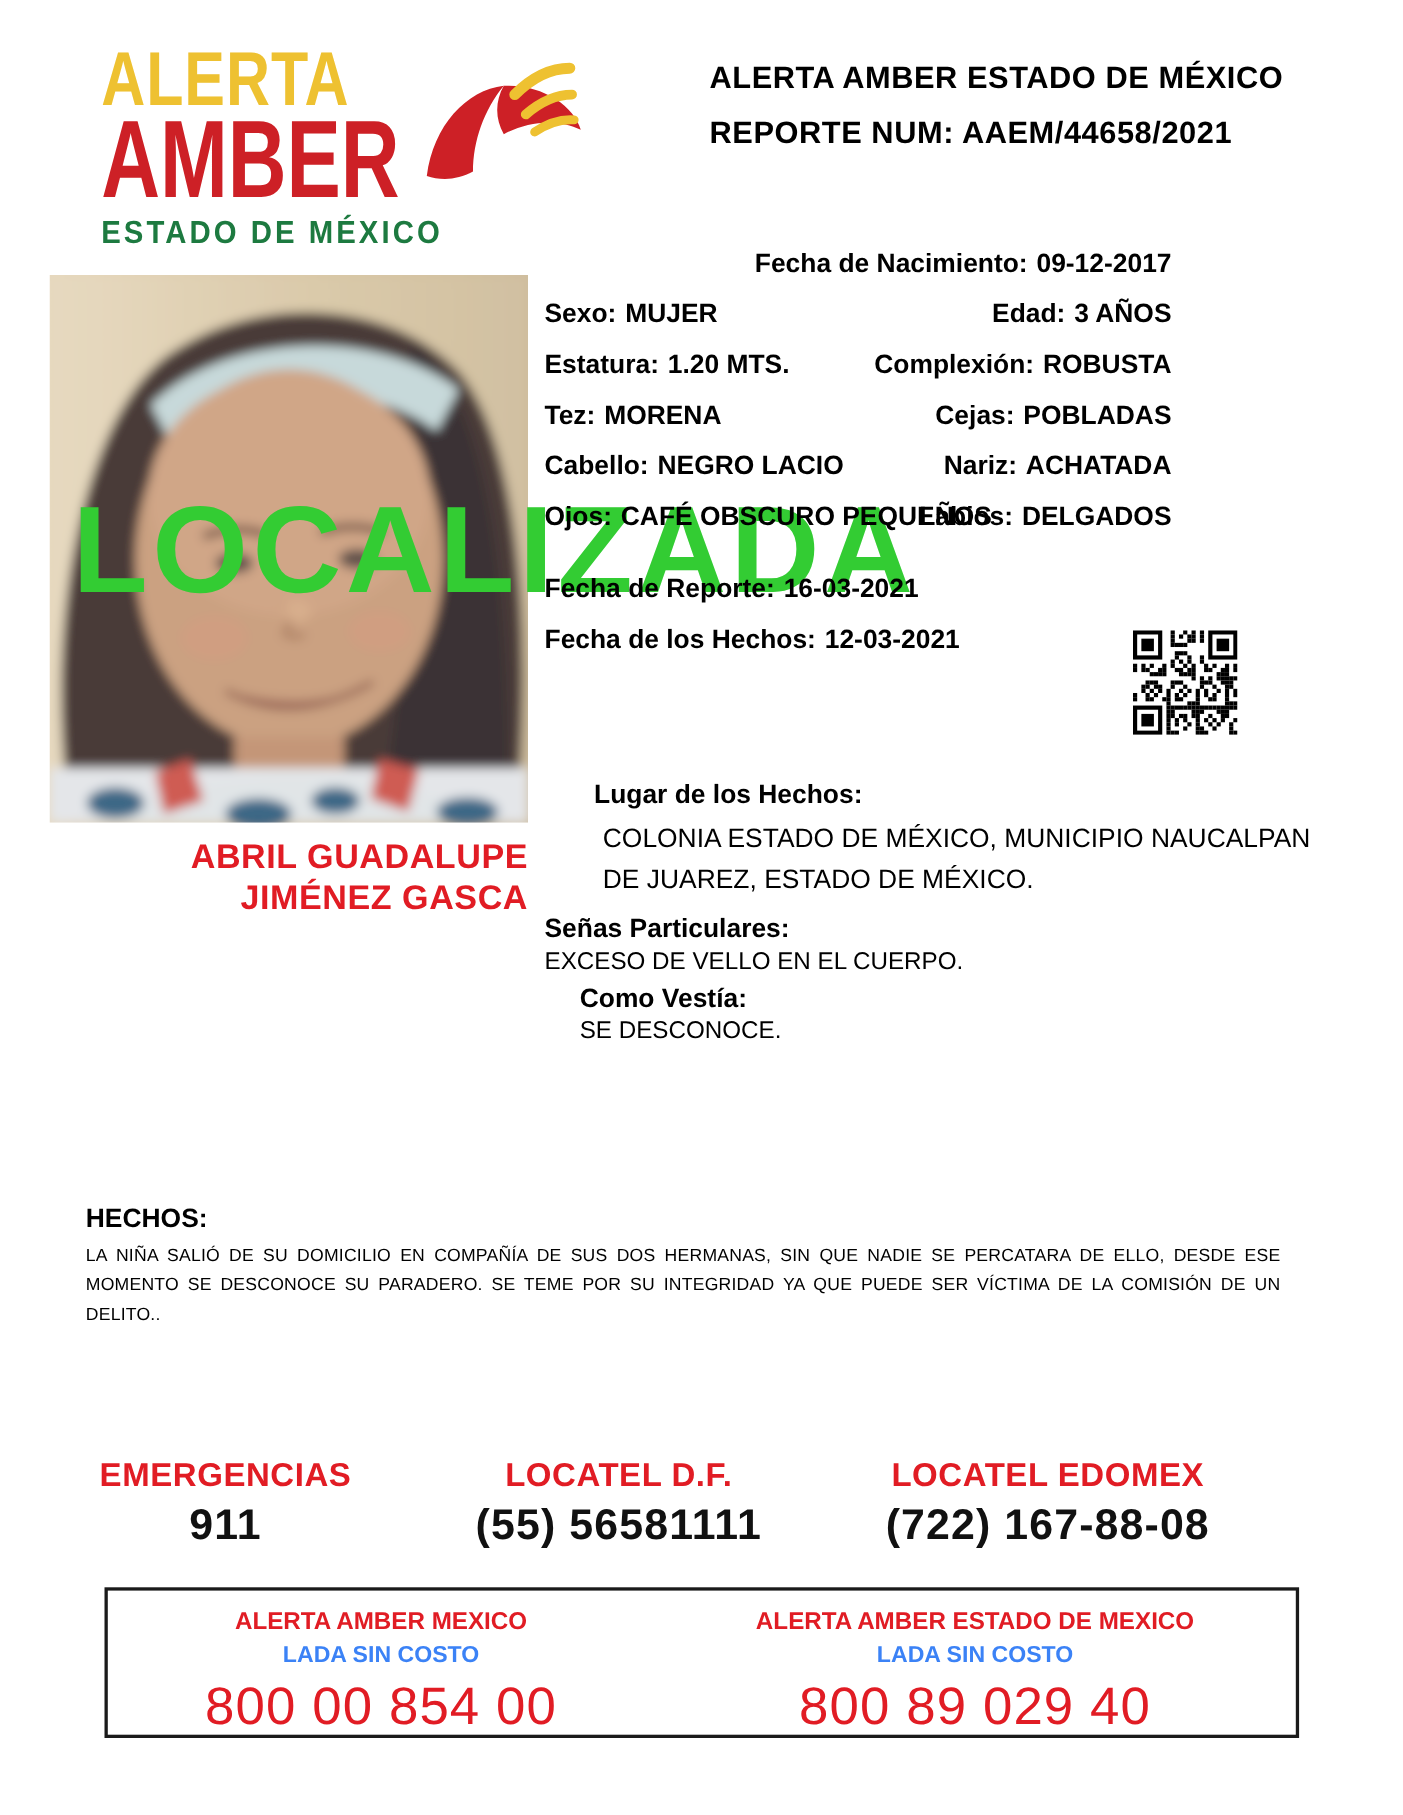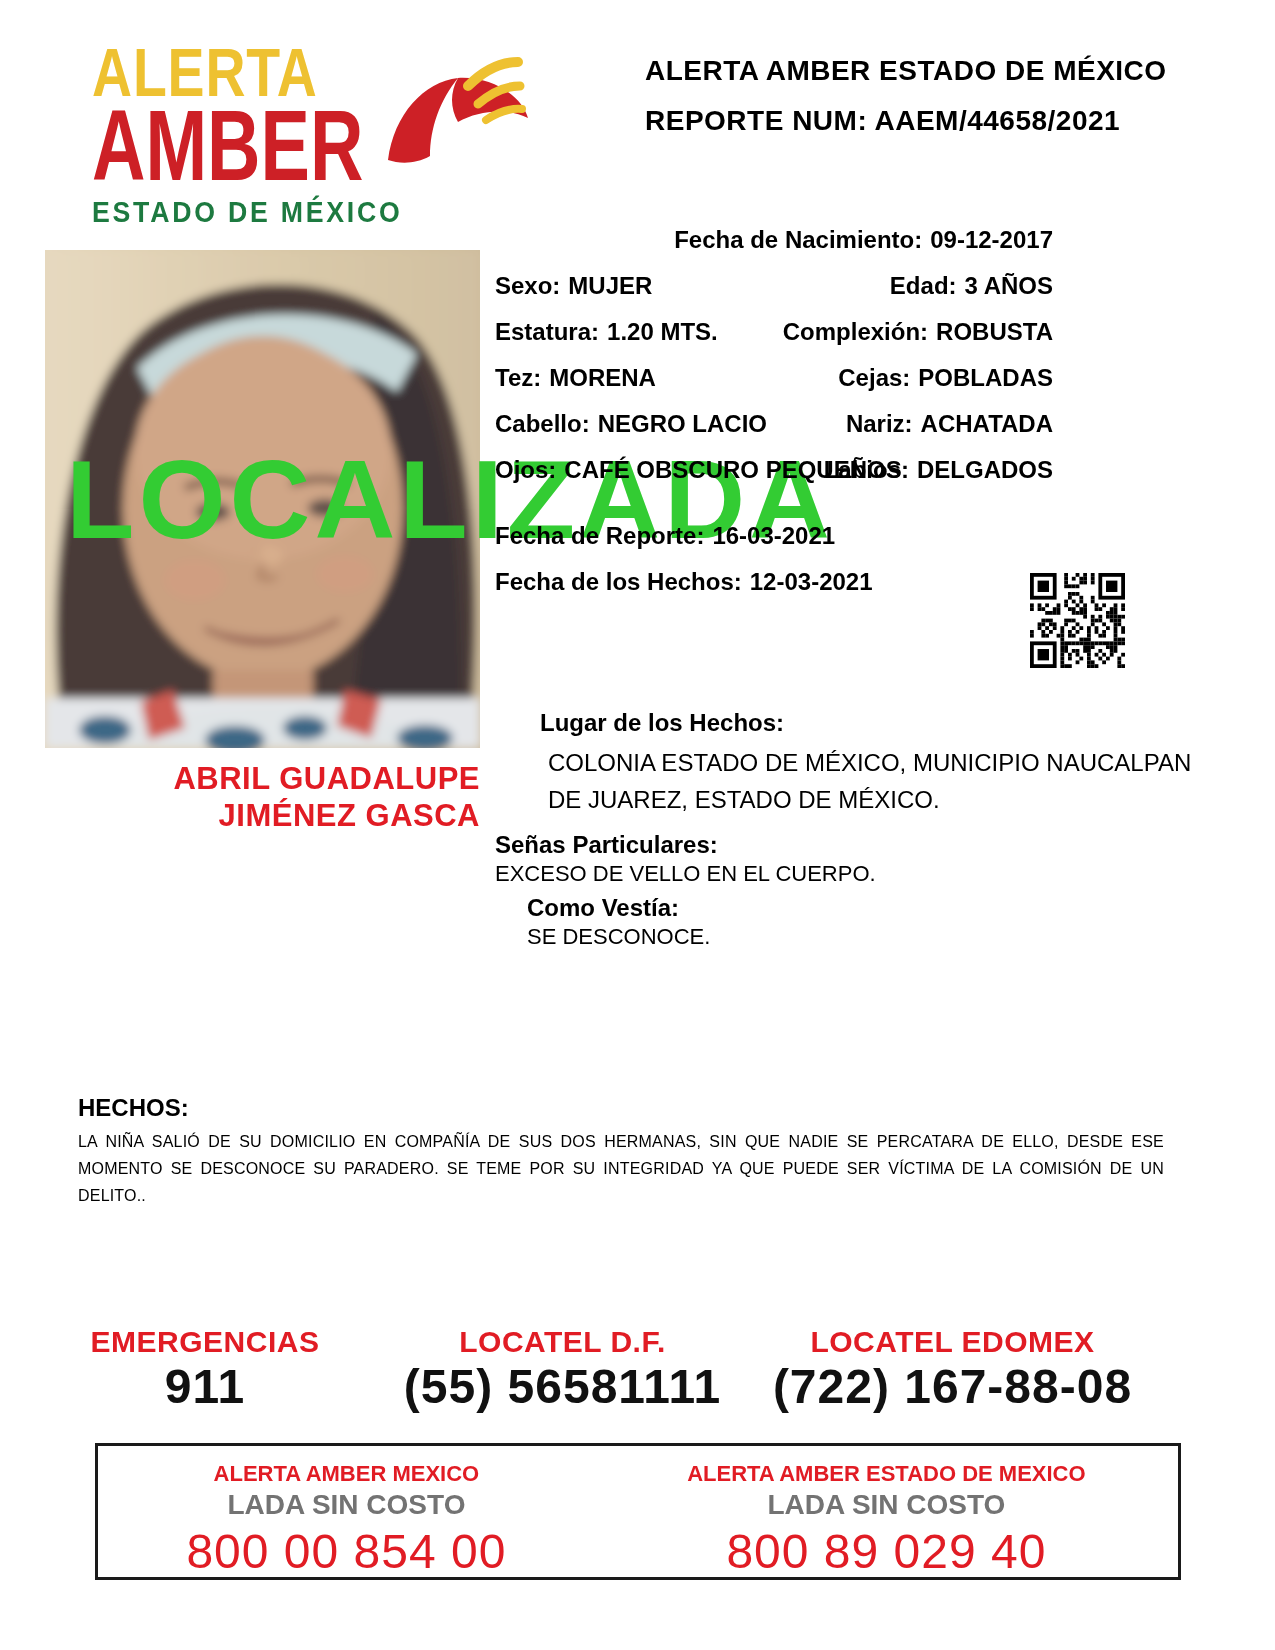--- a/index.html
+++ b/index.html
@@ -37,50 +37,50 @@
   }
   
   .sname {
     position:absolute; left:45px; top:760px; width:435px; z-index:2;
     text-align:right; font-weight:bold; font-size:31px; line-height:37px; letter-spacing:.5px;
   }
   
   .details { position:absolute; left:495px; top:226px; width:570px; z-index:4; font-size:24px; font-weight:bold; }
   .drow { position:relative; height:46px; white-space:nowrap; }
   .dl { position:absolute; left:0; top:0; }
-  .dr { position:absolute; right:12px; top:0;text-align:right; }
+  .dr { position:absolute; right:0; top:0;text-align:right; }
   .dval { margin-left:8px; }
   .gap20 { height:20px; }
   .section { position:absolute; left:495px; z-index:4; width:690px; }
   .sec-label { font-weight:bold; font-size:24px; line-height:30px; }
   .sec-value { font-weight:normal; font-size:24px; line-height:37px; padding-left:8px; width:665px; }
   .sec-value-sm { font-weight:normal; font-size:22px; line-height:28px; }
   
   .qr { position:absolute; left:1030px; top:573px; width:95px; height:95px; z-index:4; }
   
   .hechos { position:absolute; left:78px; top:1094px; width:1086px; z-index:2; }
   .hechos-label { font-weight:bold; font-size:24px; line-height:28px; }
   .hechos-text { font-size:16px; line-height:27px; text-align:justify; margin-top:6px; letter-spacing:.2px; }
   
   .contact { position:absolute; z-index:2; text-align:center; }
   .contact-name { font-weight:bold; font-size:30px; line-height:32px; letter-spacing:.5px; }
-  .contact-number { font-weight:bold; font-size:48px; line-height:50px; color:#111; margin-top:4px; letter-spacing:1px; }
+  .contact-number { font-weight:bold; font-size:39px; line-height:50px; color:#111; margin-top:4px; letter-spacing:1px; }
   .c1 { left:55px;  top:1326px; width:300px; }
   .c2 { left:390px; top:1326px; width:345px; }
   .c3 { left:770px; top:1326px; width:365px; }
   
   .fbox {
     position:absolute; left:95px; top:1443px; width:1086px; height:137px; z-index:2;
     border:3px solid #1a1a1a; display:flex; padding-top:12px;
   }
   .fcol { text-align:center; }
   .fcol1 { width:46%; }
   .fcol2 { width:54%; }
   .ftitle { font-weight:bold; font-size:22px; line-height:32px; }
-  .fsub { font-weight:bold; font-size:28px; line-height:30px; color:#737373; }
+  .fsub { font-weight:bold; font-size:21px; line-height:30px; color:#3b82f6; }
   .fnum { font-weight:normal; font-size:48px; line-height:52px; margin-top:6px; letter-spacing:1px; }
 </style>
 </head>
 <body>
 
 <div class="page">
 
   <div class="logo">
     <div class="logo-alerta" style="color: rgb(238, 193, 49);">ALERTA</div>
     <div class="logo-amber" style="color: rgb(205, 32, 38);">AMBER</div>

